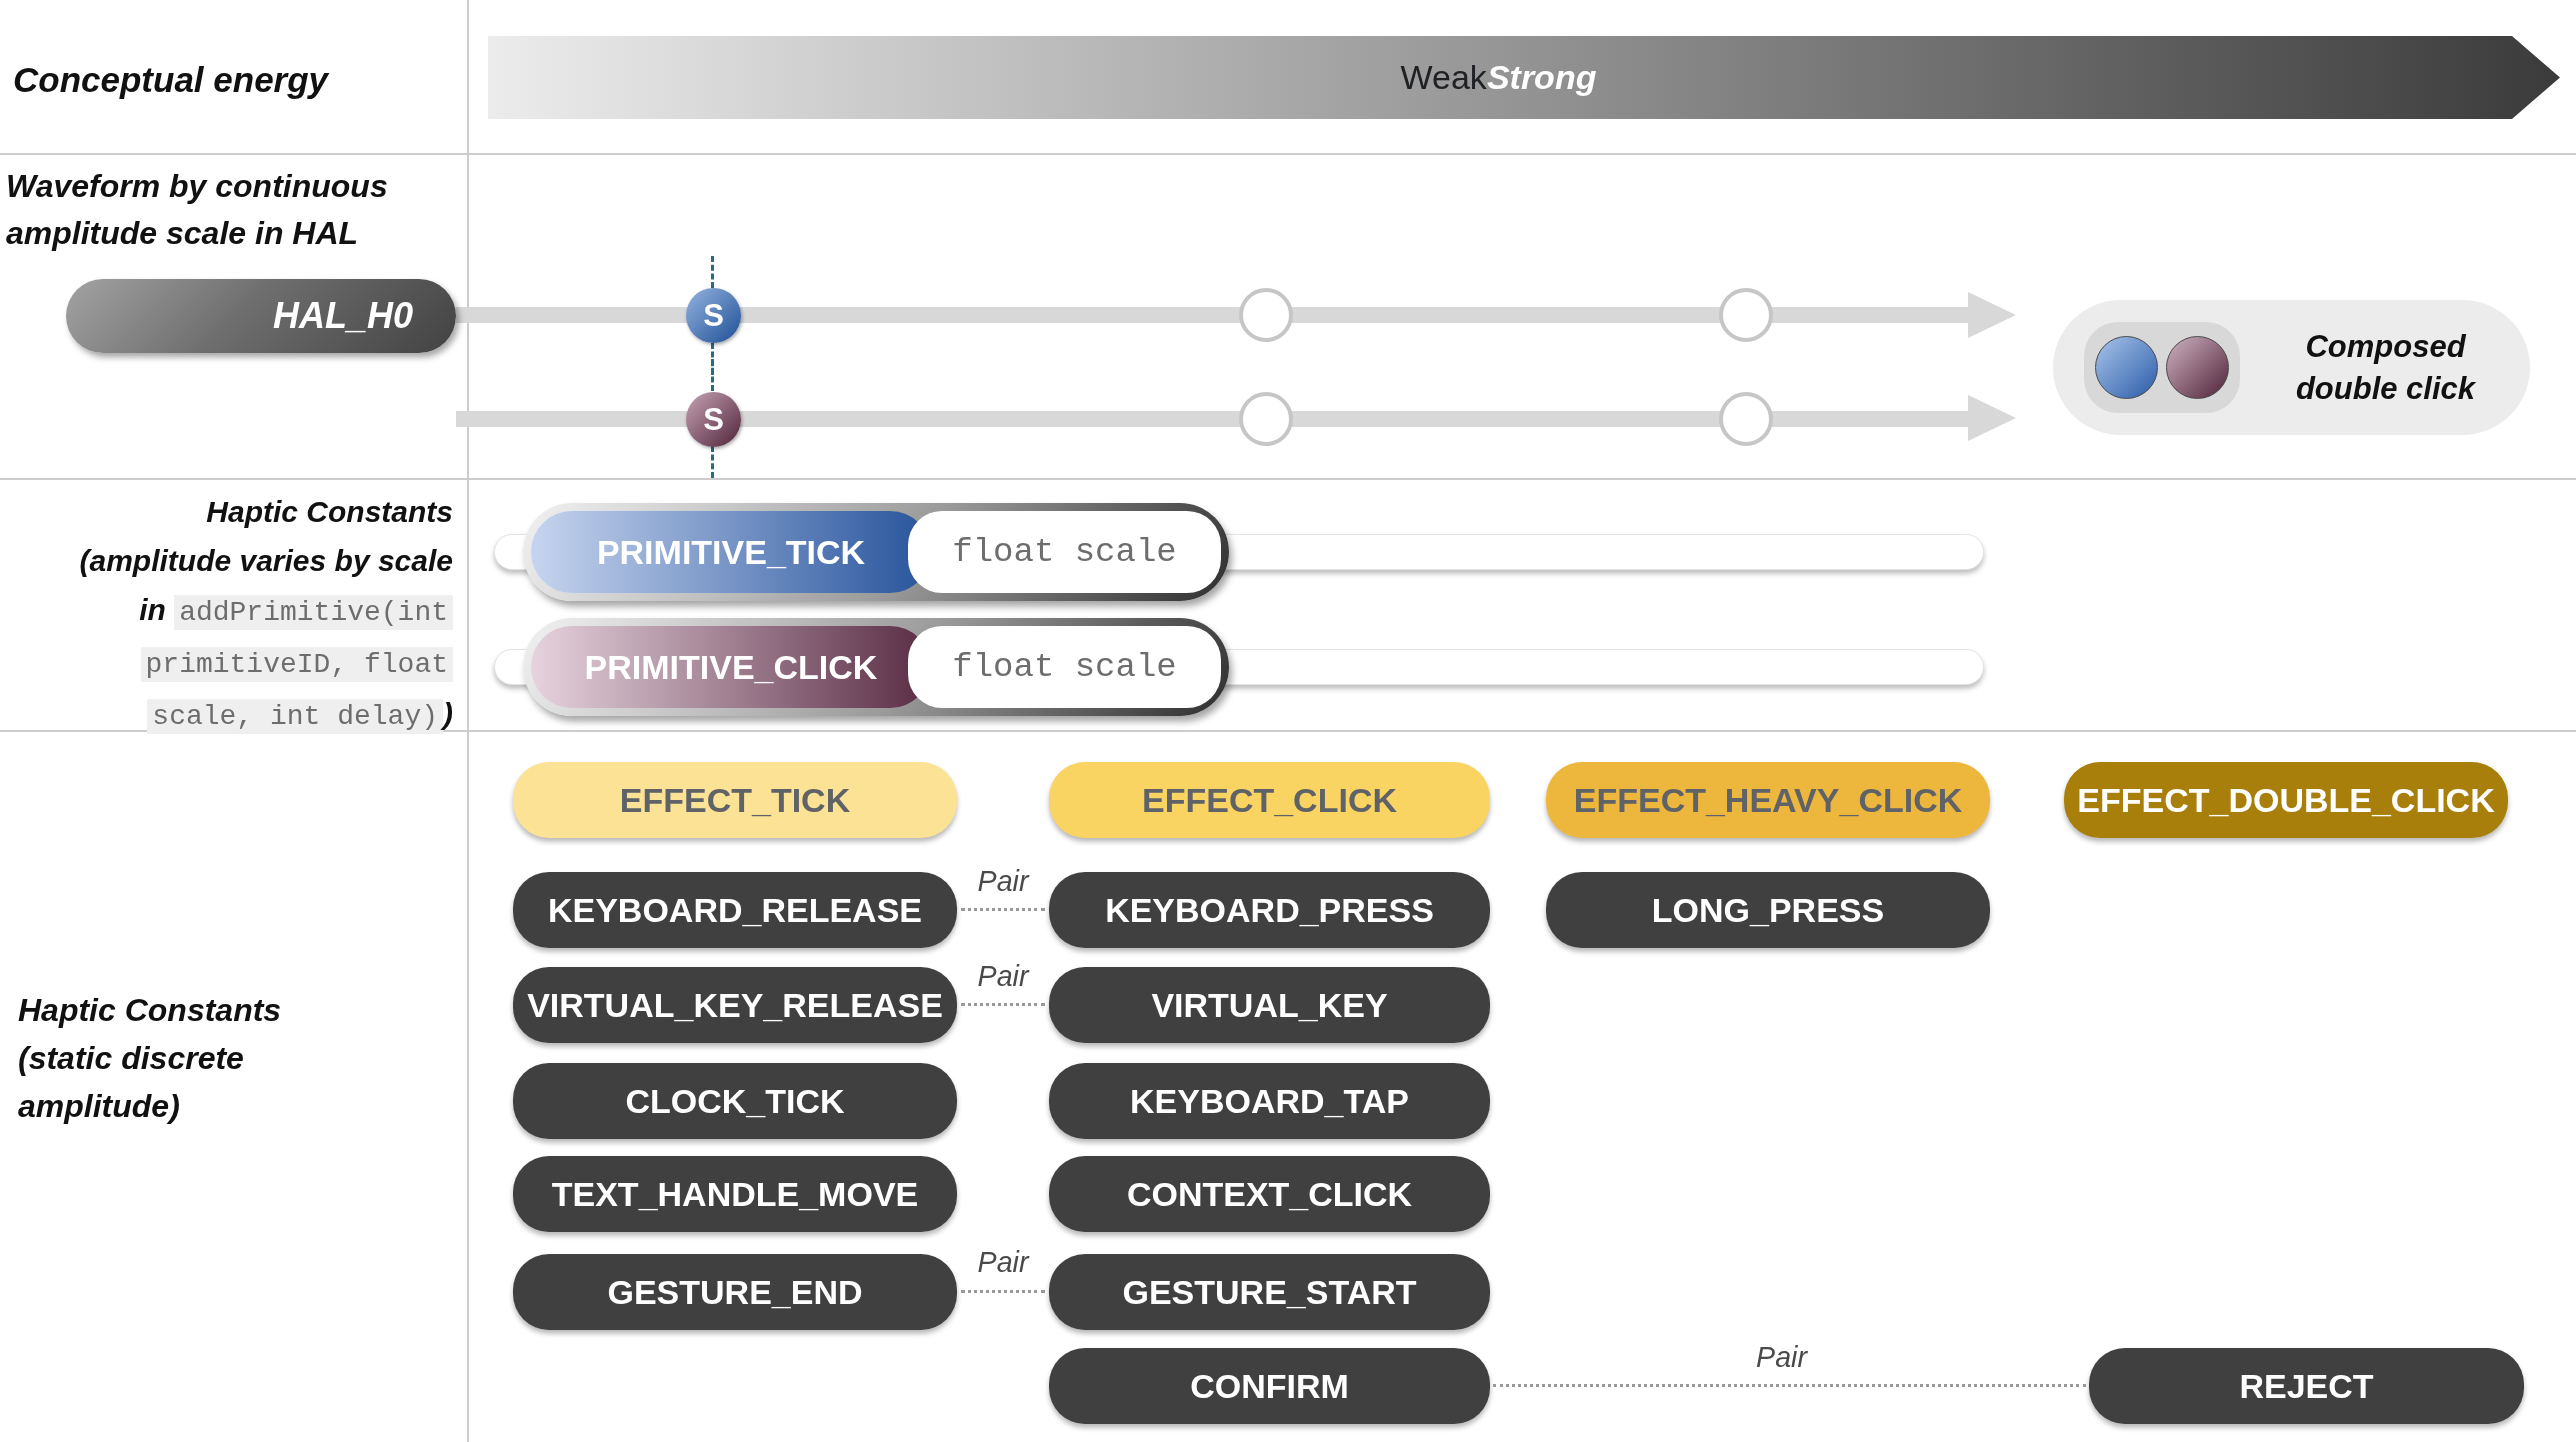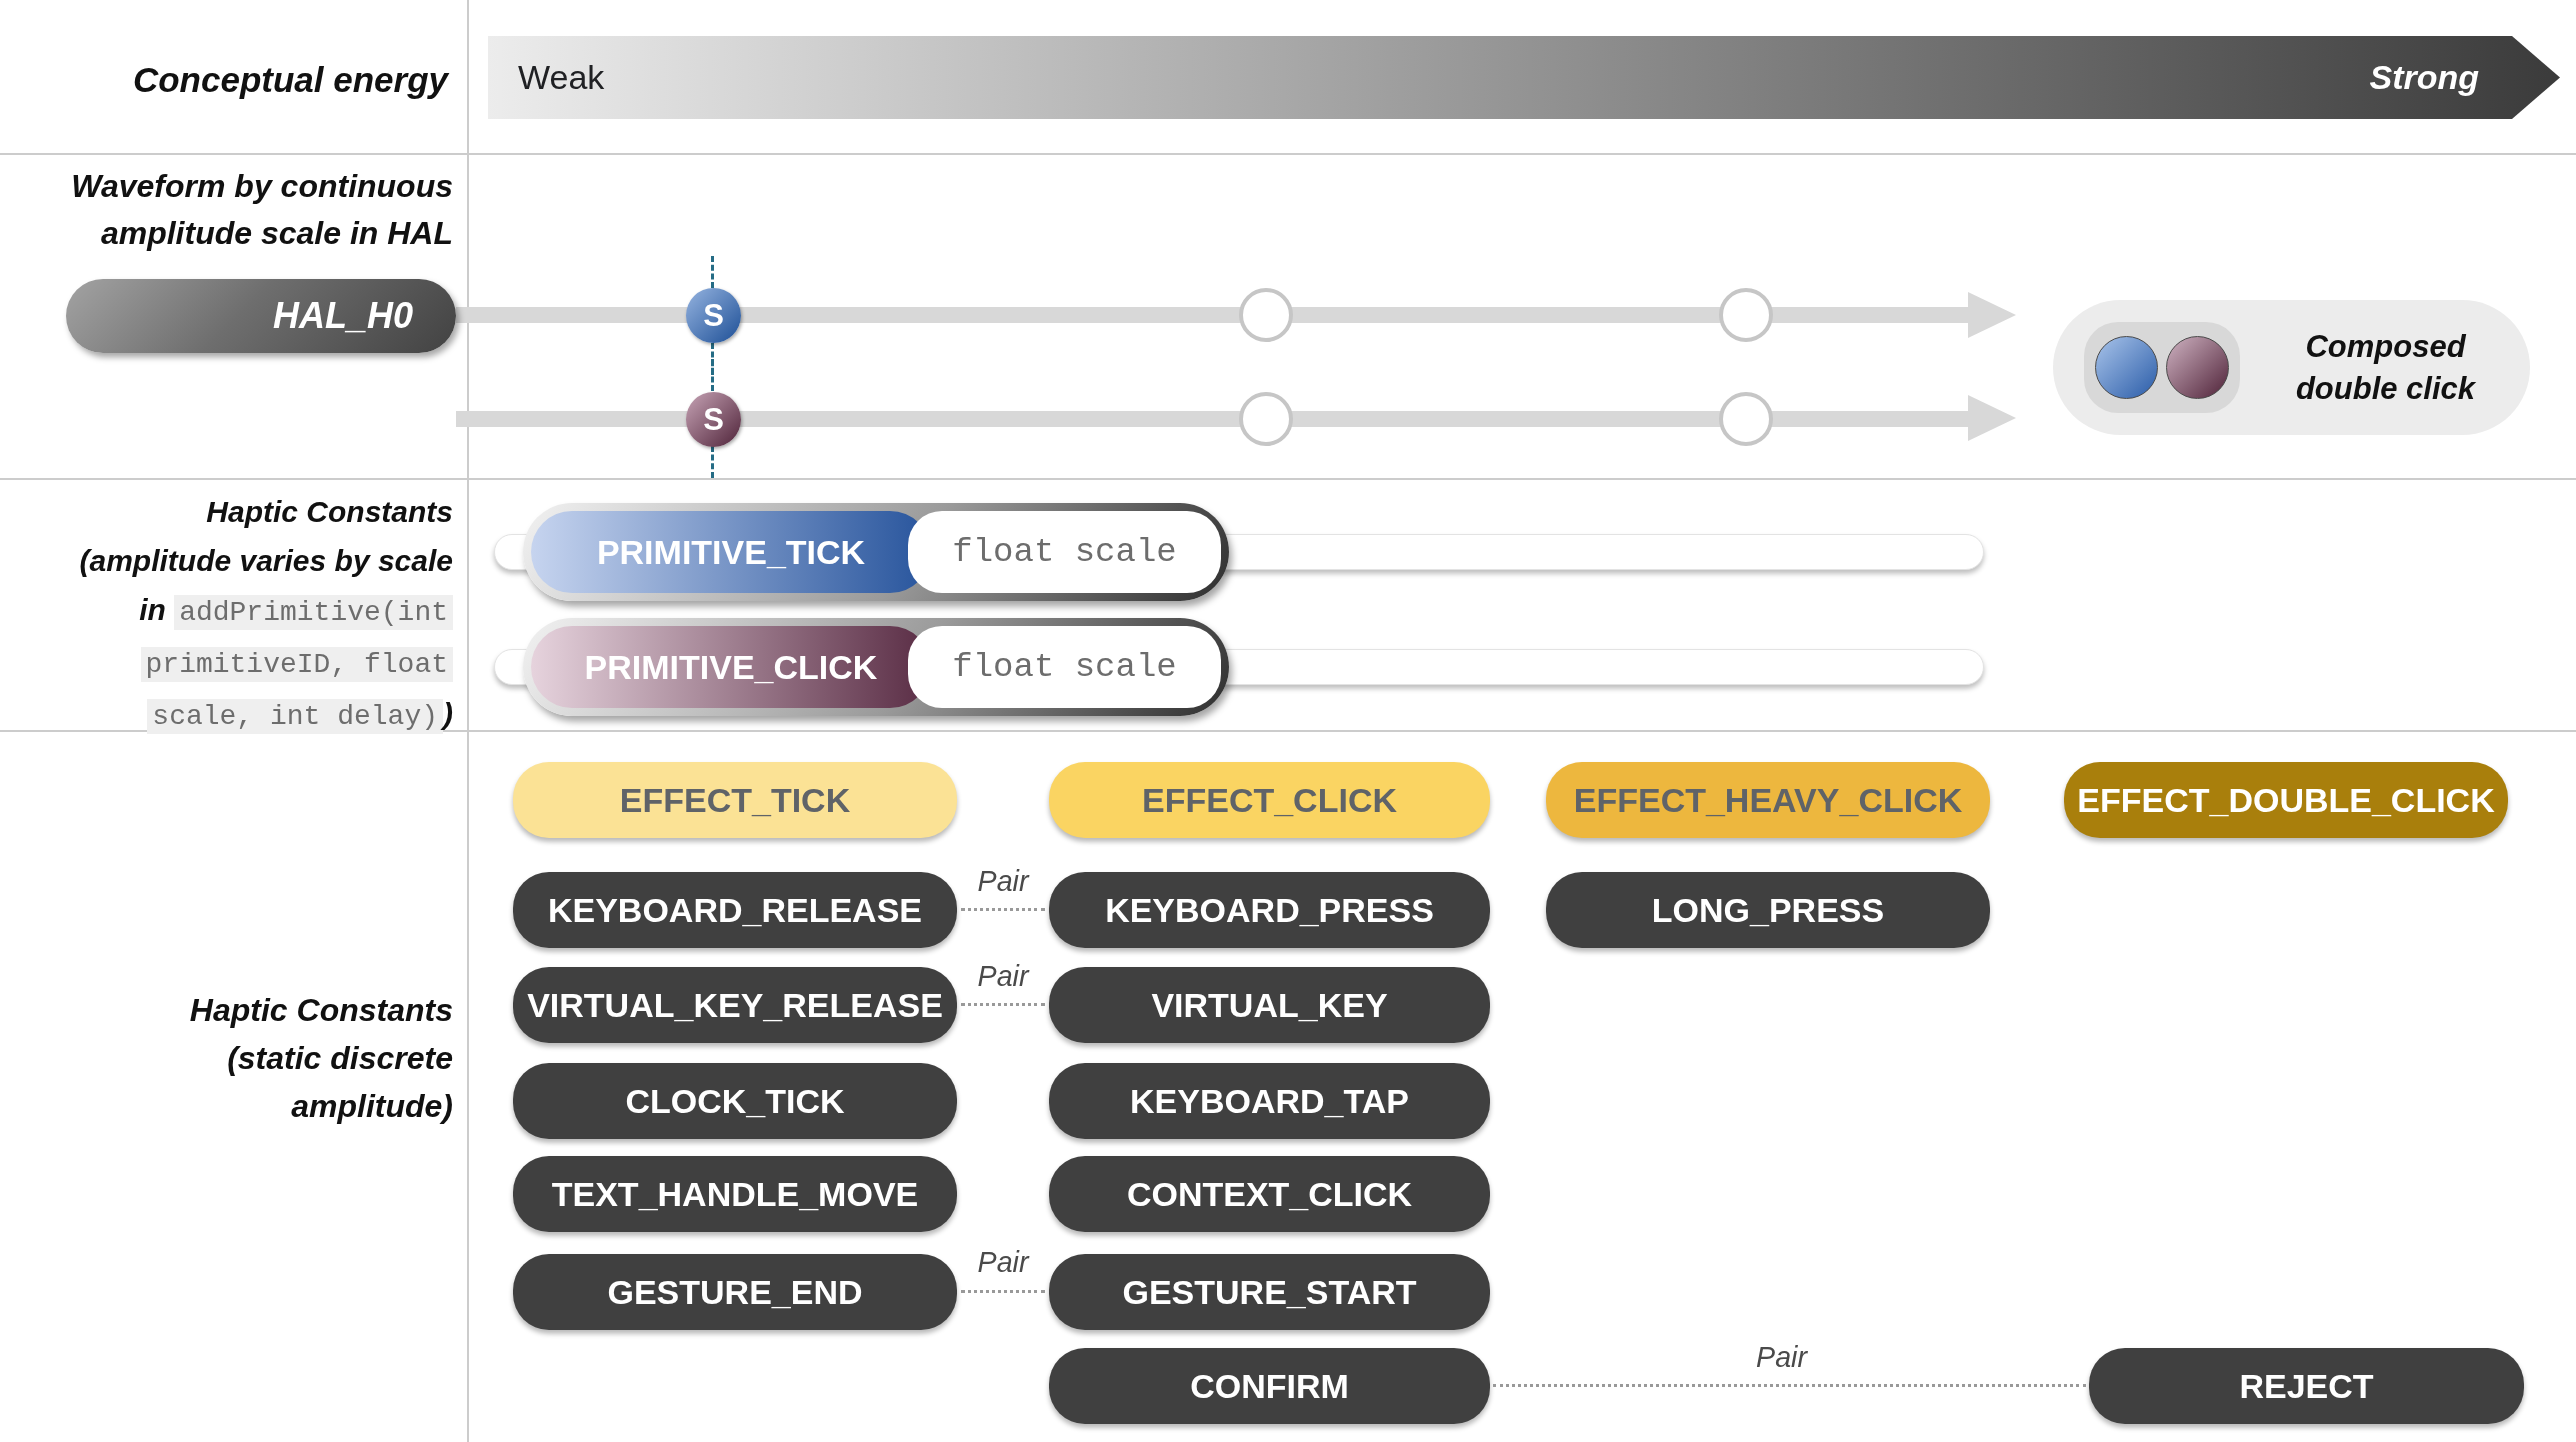--- a/index.html
+++ b/index.html
@@ -2,26 +2,26 @@
 <html style="font-size:10px"><head>
 <meta charset="utf-8">
 <style>
   html,body{margin:0;padding:0;background:#ffffff;}
   .canvas{position:relative;width:2576px;height:1443px;background:#ffffff;overflow:hidden;
           font-family:"Liberation Sans",sans-serif;}
   .vline{position:absolute;left:467px;top:0;width:1.9px;height:1443px;background:#cccccc;}
   .hline{position:absolute;left:0;width:2576px;height:1.9px;background:#cccccc;}
 
   
-  .row-label{position:absolute;font-style:italic;font-weight:bold;color:#111;text-align:right;}
+  .row-label{position:absolute;font-style:italic;font-weight:bold;color:#111;}
   .energy-label{right:2128px;top:61px;font-size:35px;line-height:37px;width:435px;}
   .energy-bar{position:absolute;left:488px;top:36px;width:2072px;height:83px;
       background:linear-gradient(to right,#ececec,#3b3b3b);
       clip-path:polygon(0 0,calc(100% - 48px) 0,100% 50%,calc(100% - 48px) 100%,0 100%);
-      display:flex;align-items:center;justify-content:space-between;}
+      display:flex;align-items:center;justify-content:center;}
   .weak{color:#202124;font-size:34px;padding-left:30px;}
   .strong{color:#ffffff;font-size:34px;font-weight:bold;font-style:italic;padding-right:81px;}
 
   
   .waveform-label{right:2123px;top:163px;font-size:32px;line-height:47px;width:447px;}
   .hal-pill{position:absolute;left:66px;width:390px;height:74px;border-radius:37px;
       background:linear-gradient(135deg,#a3a3a3 0%,#6e6e6e 45%,#424242 100%);
       color:#fff;font-style:italic;font-weight:bold;font-size:36px;
       display:flex;align-items:center;justify-content:flex-end;padding-right:43px;box-sizing:border-box;
       box-shadow:3.1px 4.3px 6.2px rgba(0,0,0,0.35);}

